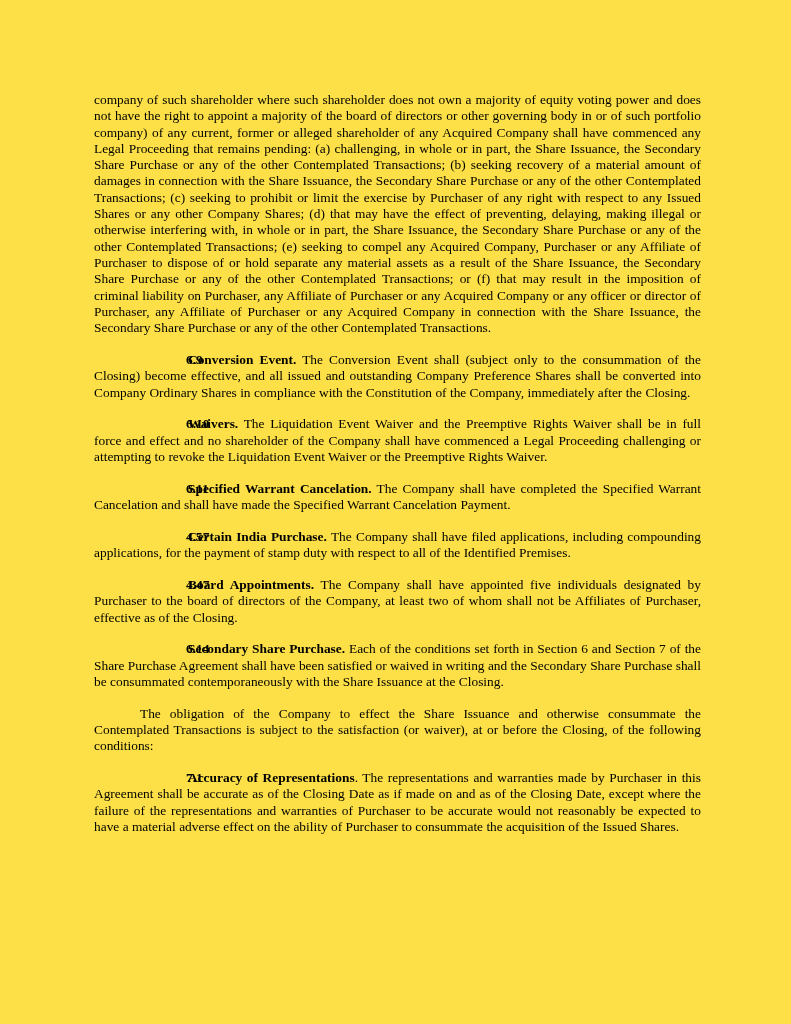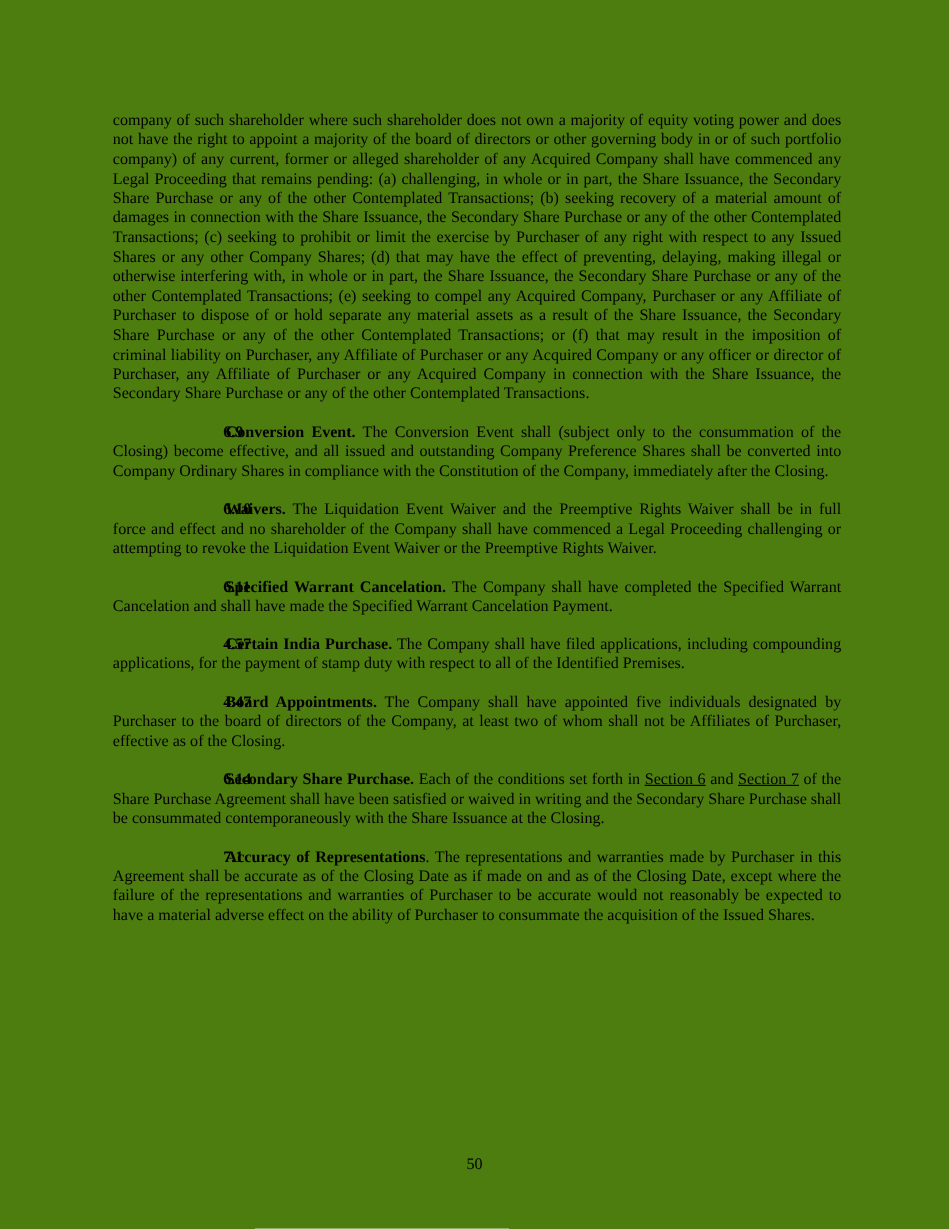--- a/index.html
+++ b/index.html
@@ -11,21 +11,21 @@
   body {
     width: 791px;
     height: 1024px;
     font-family: "Liberation Serif", serif;
     color: #000000;
   }
   .page {
     position: relative;
     width: 791px;
     height: 1024px;
-    background: #4d7c0f;
+    background: #fde047;
     overflow: hidden;
   }
   .content {
     position: absolute;
     left: 94px;
     top: 92px;
     width: 607px;
     font-size: 13.4px;
     line-height: 16.3px;
     text-align: justify;
@@ -34,21 +34,21 @@
     margin: 0 0 15.5px 0;
     padding: 0;
   }
   p.indent { text-indent: 46px; }
   .num {
     display: inline-block;
     width: 48px;
     font-weight: bold;
   }
   .stitle { font-weight: bold; }
-  .uref { text-decoration: underline; }
+  .uref { }
   p.article-heading {
     margin: 0 0 15.5px 0;
     padding: 0;
     font-weight: bold;
     text-align: left;
   }
   .sc {
     font-variant: small-caps;
     letter-spacing: 0.2px;
     font-size: 14px;
@@ -76,19 +76,19 @@
 
     <p class="para indent"><span class="num">6.11</span><span class="stitle">Specified Warrant Cancelation.</span> <span>The Company shall have completed the Specified Warrant Cancelation and shall have made the Specified Warrant Cancelation Payment.</span></p>
 
     <p class="para indent"><span class="num">4.57</span><span class="stitle">Certain India Purchase.</span> <span>The Company shall have filed applications, including compounding applications, for the payment of stamp duty with respect to all of the Identified Premises.</span></p>
 
     <p class="para indent"><span class="num">4.47</span><span class="stitle">Board Appointments.</span> <span>The Company shall have appointed five individuals designated by Purchaser to the board of directors of the Company, at least two of whom shall not be Affiliates of Purchaser, effective as of the Closing.</span></p>
 
     <p class="para indent"><span class="num">6.14</span><span class="stitle">Secondary Share Purchase.</span> <span>Each of the conditions set forth in </span><span class="uref">Section 6</span><span> and </span><span class="uref">Section 7</span><span> of the Share Purchase Agreement shall have been satisfied or waived in writing and the Secondary Share Purchase shall be consummated contemporaneously with the Share Issuance at the Closing.</span></p>
 
 
+    <p class="para indent">The obligation of the Company to effect the Share Issuance and otherwise consummate the Contemplated Transactions is subject to the satisfaction (or waiver), at or before the Closing, of the following conditions:</p>
 
     <p class="para indent"><span class="num">7.1</span><span class="stitle">Accuracy of Representations</span><span>.</span> <span>The representations and warranties made by Purchaser in this Agreement shall be accurate as of the Closing Date as if made on and as of the Closing Date, except where the failure of the representations and warranties of Purchaser to be accurate would not reasonably be expected to have a material adverse effect on the ability of Purchaser to consummate the acquisition of the Issued Shares.</span></p>
 
   </div>
 
-  <div class="pageno">50</div>
 </div>
 
 </body></html>

